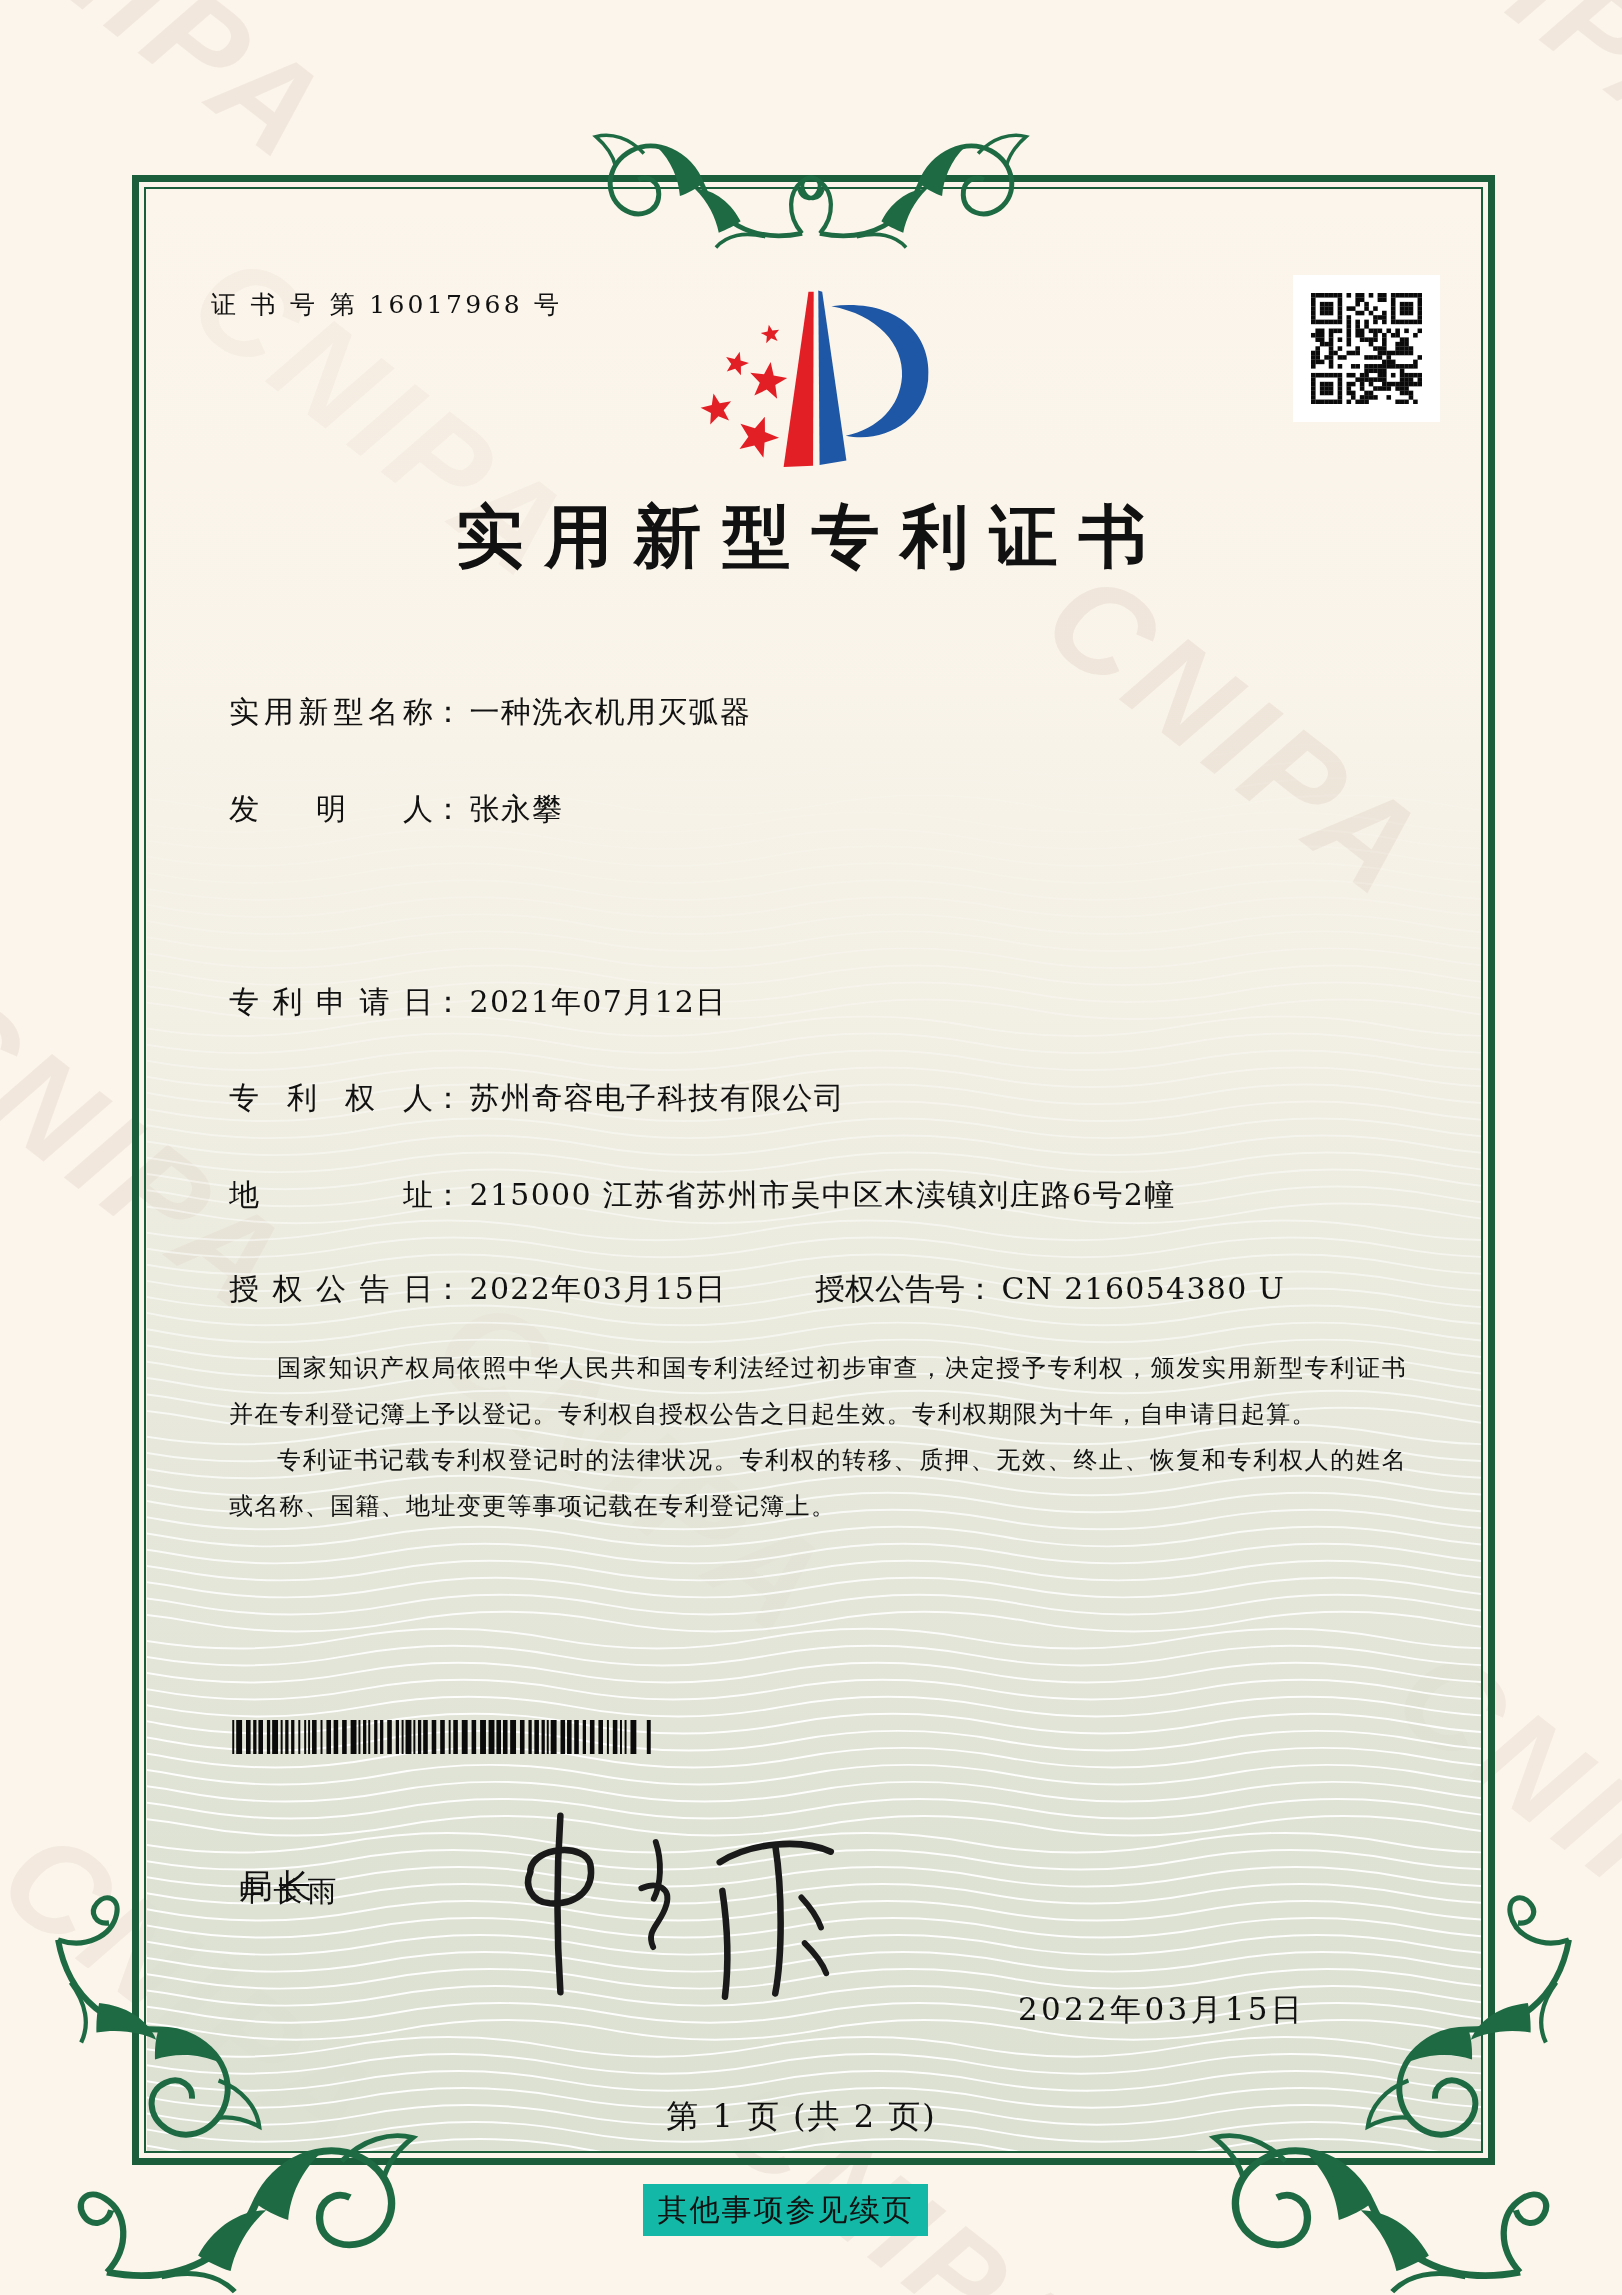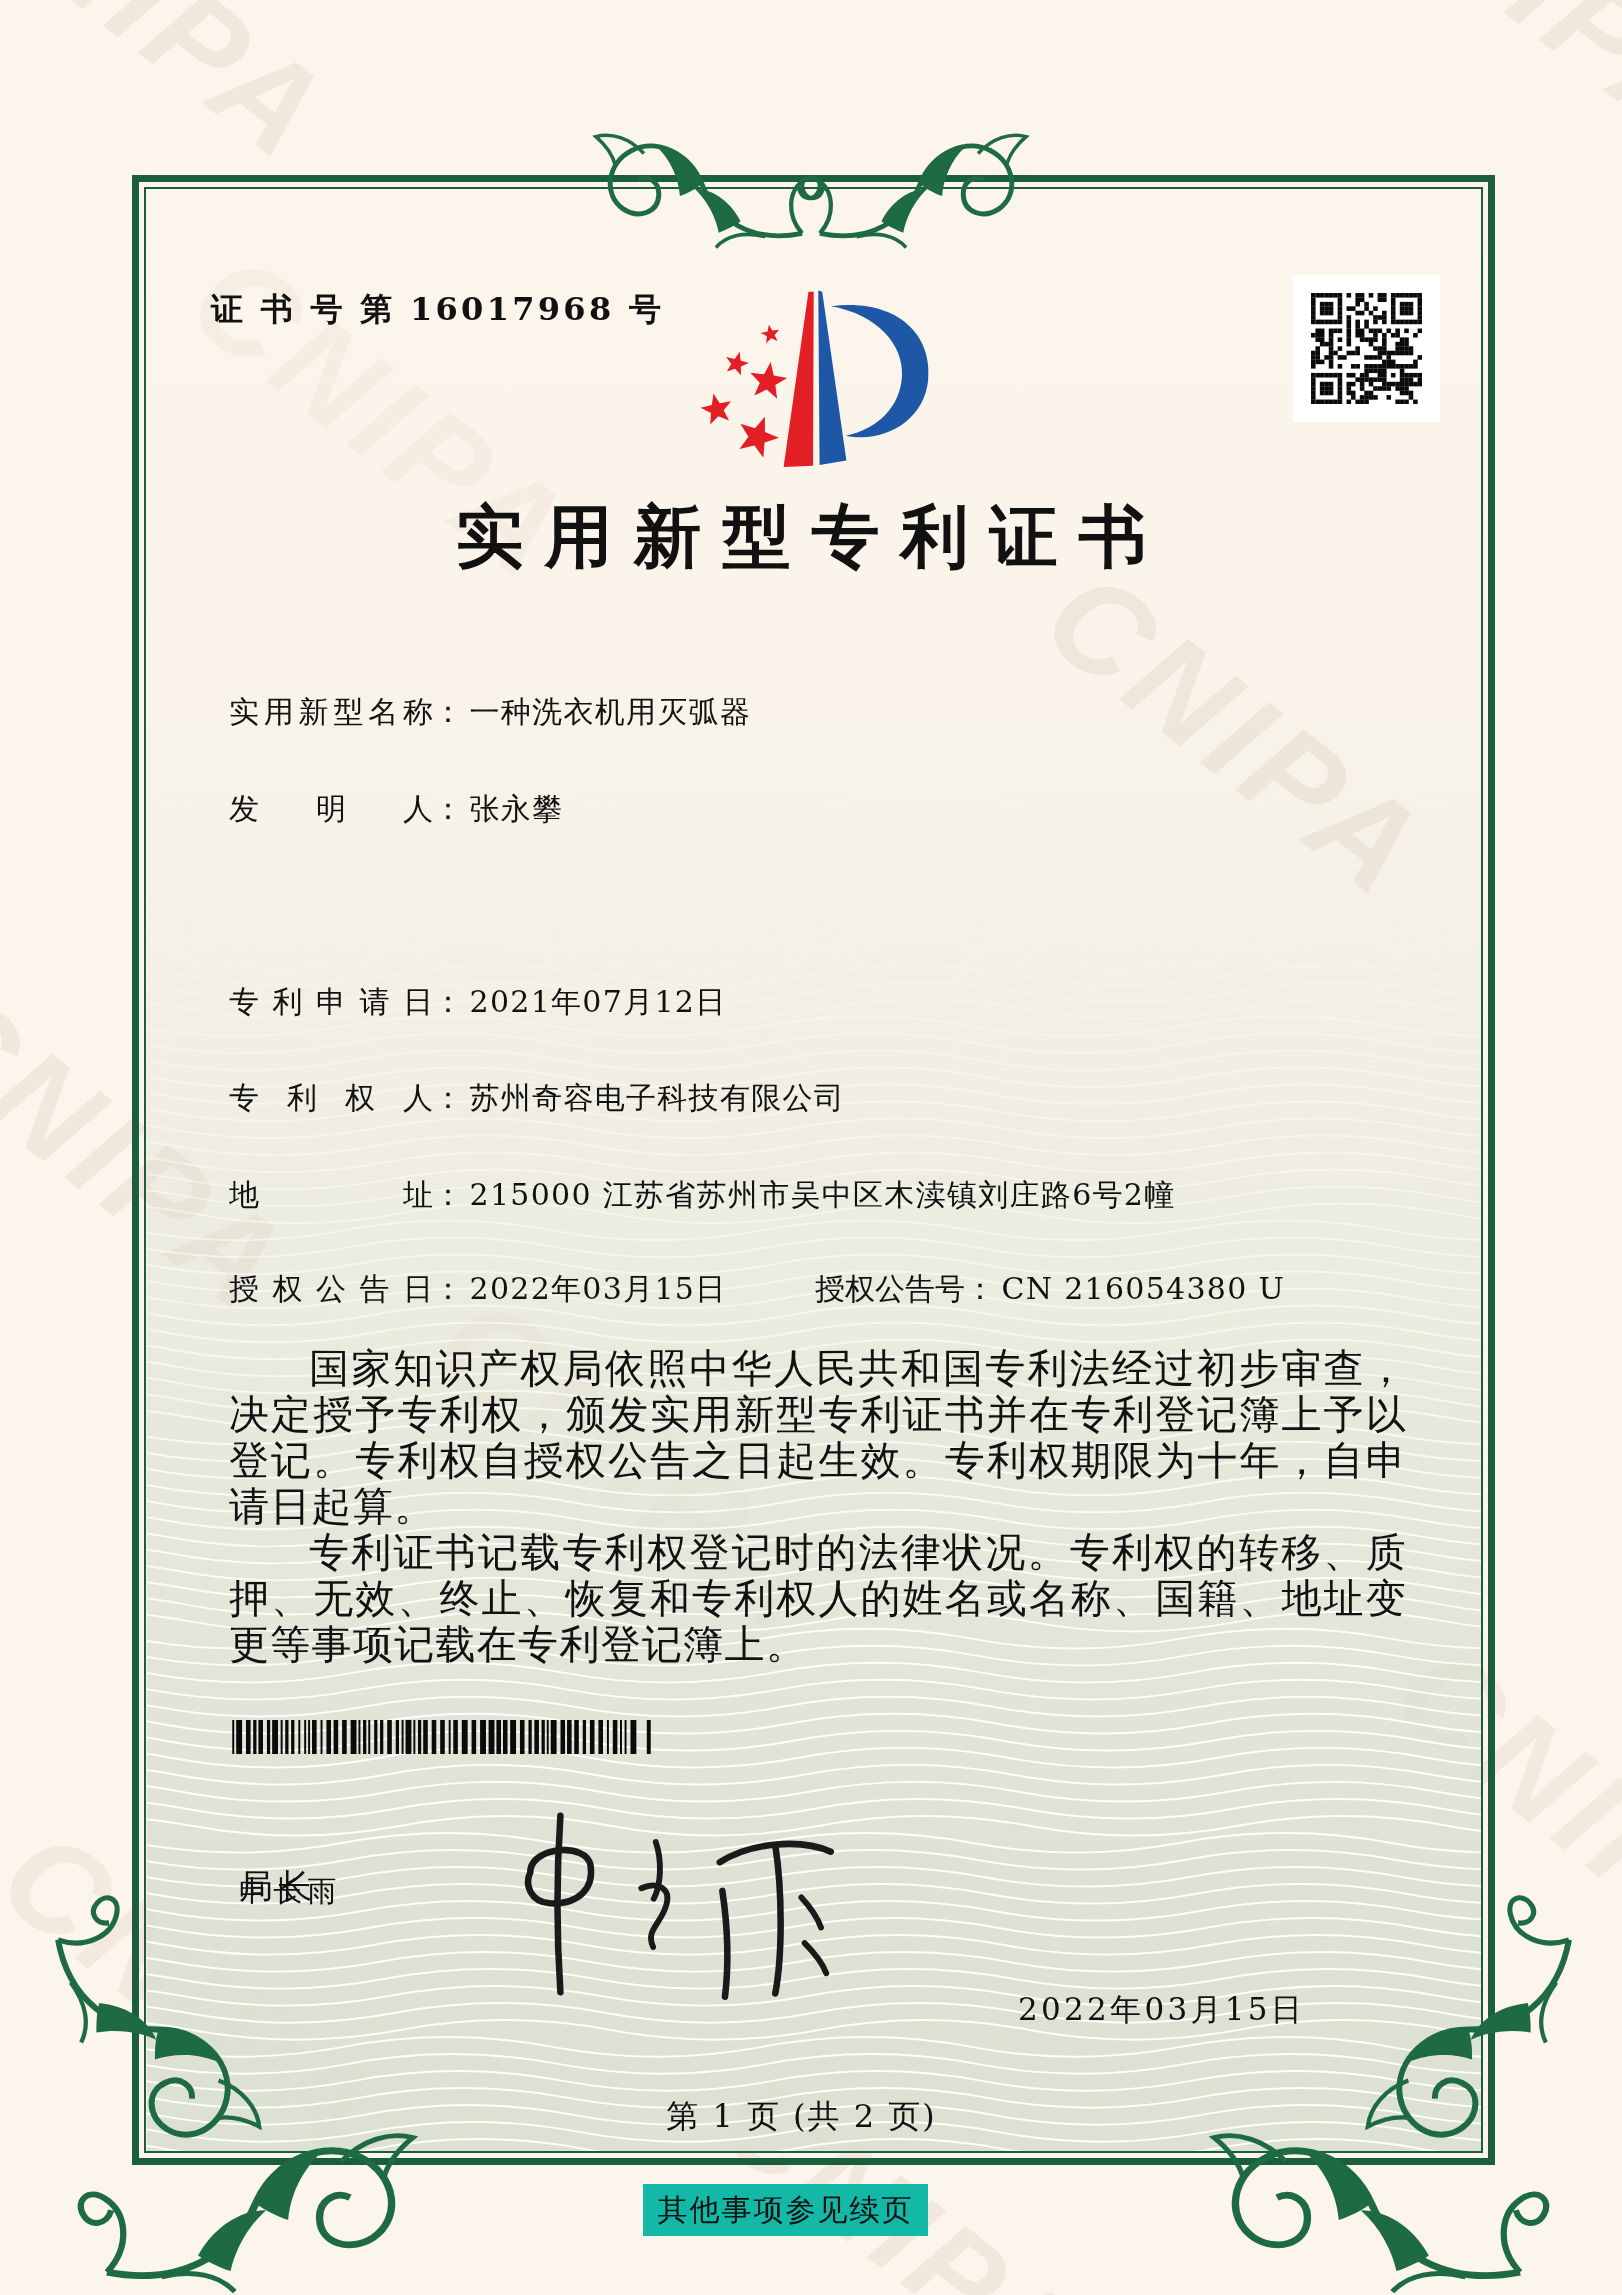--- a/index.html
+++ b/index.html
@@ -11,32 +11,32 @@
       user-select:none;}
   
   #waves-svg{position:absolute;left:147px;top:190px;z-index:2;}
   
   .frame-outer{position:absolute;left:132px;top:175px;width:1363px;height:1990px;
                border:7.9px solid #1b5e3c;box-sizing:border-box;z-index:3;}
   .frame-inner{position:absolute;left:144px;top:187px;width:1339px;height:1966px;
                border:2.6px solid #1b5e3c;box-sizing:border-box;z-index:3;}
   .ornament{position:absolute;color:#1e6a43;z-index:4;overflow:visible;}
   .content{position:absolute;z-index:5;}
-  .cert-no{left:211px;top:288px;font-size:32px;letter-spacing:3.3px;white-space:nowrap;font-weight:bold;}
+  .cert-no{left:211px;top:288px;font-size:25px;letter-spacing:3.3px;white-space:nowrap;}
   .logo-svg{left:694px;top:272px;z-index:5;}
   .qr-box{left:1293px;top:275px;width:147px;height:147px;background:#ffffff;}
   .qr-box svg{position:absolute;left:17.7px;top:17.7px;}
   .title{left:0;top:492px;width:1623px;text-align:center;font-size:68px;font-weight:bold;
          letter-spacing:21px;white-space:nowrap;}
   .frow{left:229px;font-size:30px;white-space:nowrap;}
   .flabel{display:inline-block;width:204px;text-align:justify;text-align-last:justify;vertical-align:top;}
   .fcolon{display:inline-block;}
   .fvalue{display:inline-block;margin-left:6.5px;letter-spacing:1.3px;}
   .grant-no-cell{position:absolute;left:586px;top:0;white-space:nowrap;}
-  .paras{left:229px;top:1345px;width:1178px;font-size:40px;line-height:46px;text-align:justify;
+  .paras{left:229px;top:1345px;width:1178px;font-size:24px;line-height:46px;text-align:justify;
          letter-spacing:1.3px;}
   .paras p{margin:0;text-indent:2em;}
   .barcode{left:232px;top:1720px;}
   .signer-title{left:239px;top:1864px;font-size:34px;letter-spacing:5.2px;}
   .signer-name{left:239px;top:1872px;font-size:29px;letter-spacing:5.2px;}
   .signature-svg{left:445px;top:1806px;z-index:6;}
   .grant-date-footer{left:1018px;top:1989px;font-size:31px;letter-spacing:3.3px;white-space:nowrap;}
   .page-footer{left:0;top:2095px;width:1603px;text-align:center;font-size:32px;letter-spacing:2px;}
   .bottom-strip{left:643px;top:2184px;width:285px;height:52px;background:#14b8a6;text-align:center;
                 line-height:52px;font-size:30px;letter-spacing:2px;z-index:5;}

